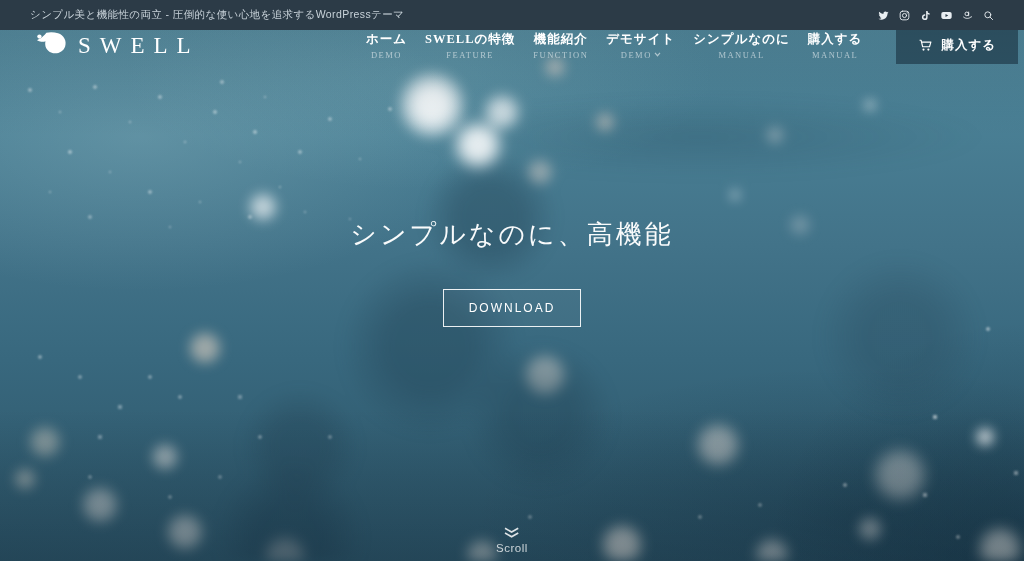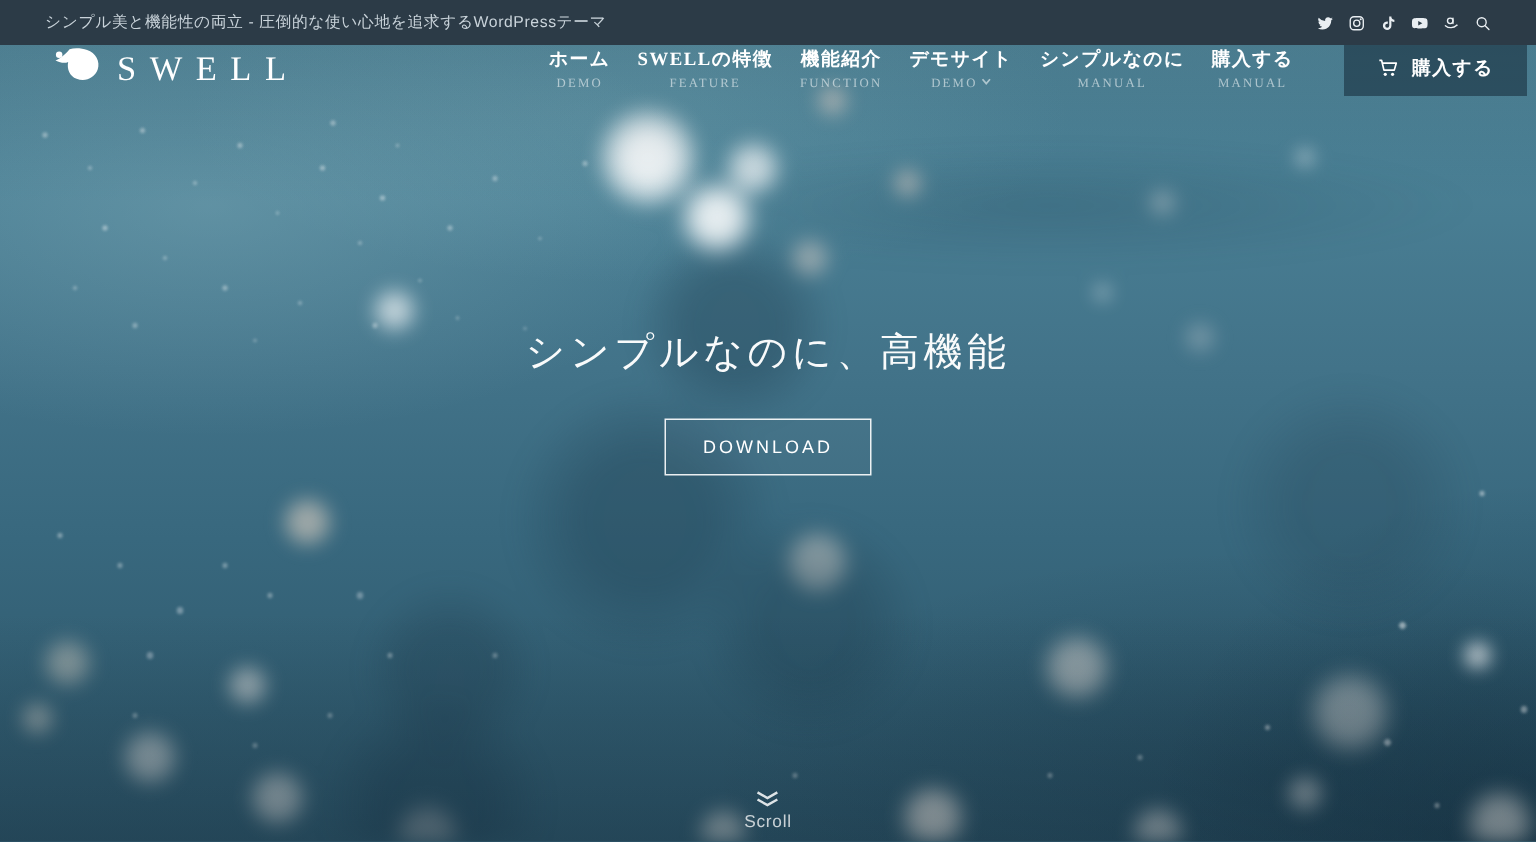--- a/index.html
+++ b/index.html
@@ -133,21 +133,21 @@
     letter-spacing:1px; padding:10px 22px; white-space:nowrap; }
   .purchase svg { width:15px; height:15px; display:block; }
 
   
   .hero-content { position:absolute; left:0; right:0; top:200px; z-index:20; text-align:center; }
   .hero-title { color:rgba(255,255,255,.97); font-size:26px; font-weight:500;
     letter-spacing:3px; }
   .hero-subtitle { margin-top:15px; color:rgba(255,255,255,.92); font-size:13px;
     letter-spacing:.8px; }
   .hero-subtitle sup { font-size:7.5px; vertical-align:super; }
-  .download-btn { display:inline-block; margin-top:27px; padding:11px 25px;
+  .download-btn { display:inline-block; margin-top:37px; padding:11px 25px;
     border:1px solid rgba(255,255,255,.9); color:#fff; font-size:12px; letter-spacing:2px;
     background:rgba(255,255,255,.03); cursor:pointer; text-decoration:none; }
 
   
   .scroll { position:absolute; left:50%; transform:translateX(-50%); bottom:7px; z-index:20;
     text-align:left; cursor:pointer; }
   .scroll svg { width:17px; height:12px; display:block; margin:0 auto; }
   .scroll polyline { fill:none; stroke:rgba(255,255,255,.85); stroke-width:1.7; }
   .scroll-label { margin-top:3px; color:rgba(255,255,255,.75); font-size:11.5px;
     letter-spacing:.5px; }

